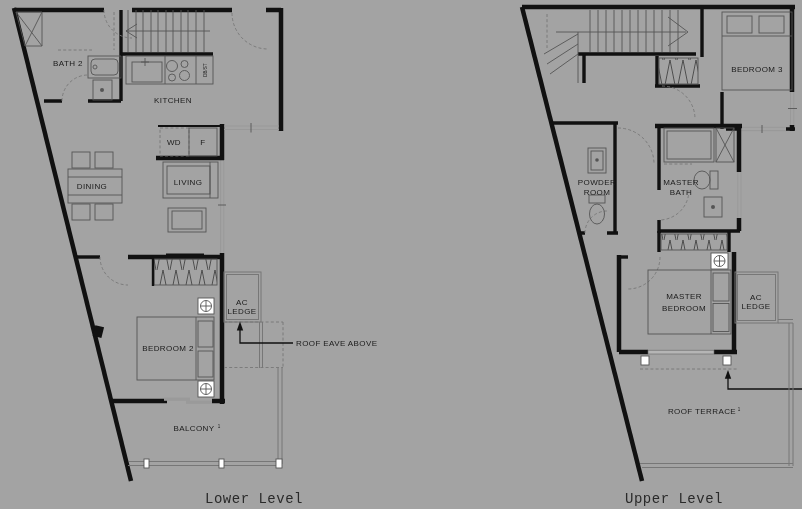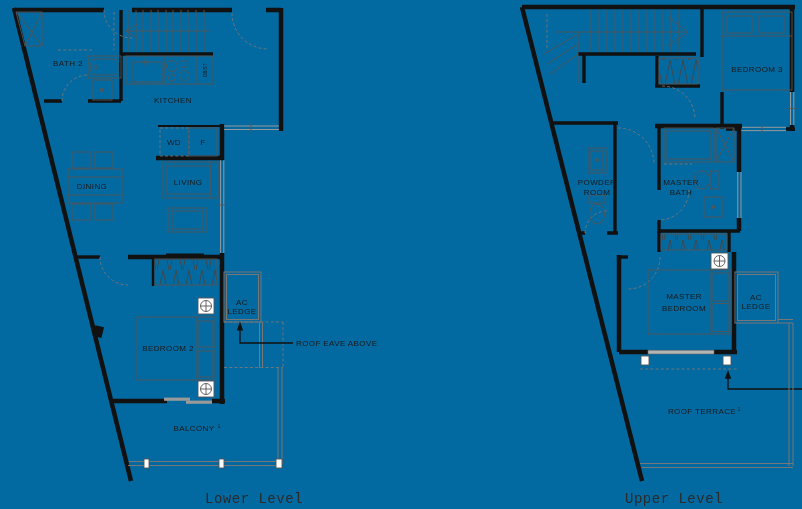--- a/index.html
+++ b/index.html
@@ -1,16 +1,16 @@
 <!DOCTYPE html>
 <html><head>
 <meta charset="utf-8">
 <style>
   html,body{margin:0;padding:0;background:#ffffff;}
-  #stage{position:relative;width:802px;height:509px;background:#0369a1;overflow:hidden;
+  #stage{position:relative;width:802px;height:509px;background:#a3a3a3;overflow:hidden;
          font-family:"Liberation Sans",sans-serif;}
   svg{display:block;}
   
   .w5{stroke:#111;stroke-width:4.5;fill:none;stroke-linecap:butt}
   .w4{stroke:#111;stroke-width:3.4;fill:none;stroke-linecap:butt}
   .w3{stroke:#111;stroke-width:2.4;fill:none;stroke-linecap:butt}
   .w2{stroke:#111;stroke-width:1.8;fill:none;stroke-linecap:butt}
   .thin{stroke:#555;stroke-width:0.9;fill:none}
   .thinf{stroke:#555;stroke-width:0.9;fill:#fff}
   .pline{stroke:#777;stroke-width:1;fill:none}

